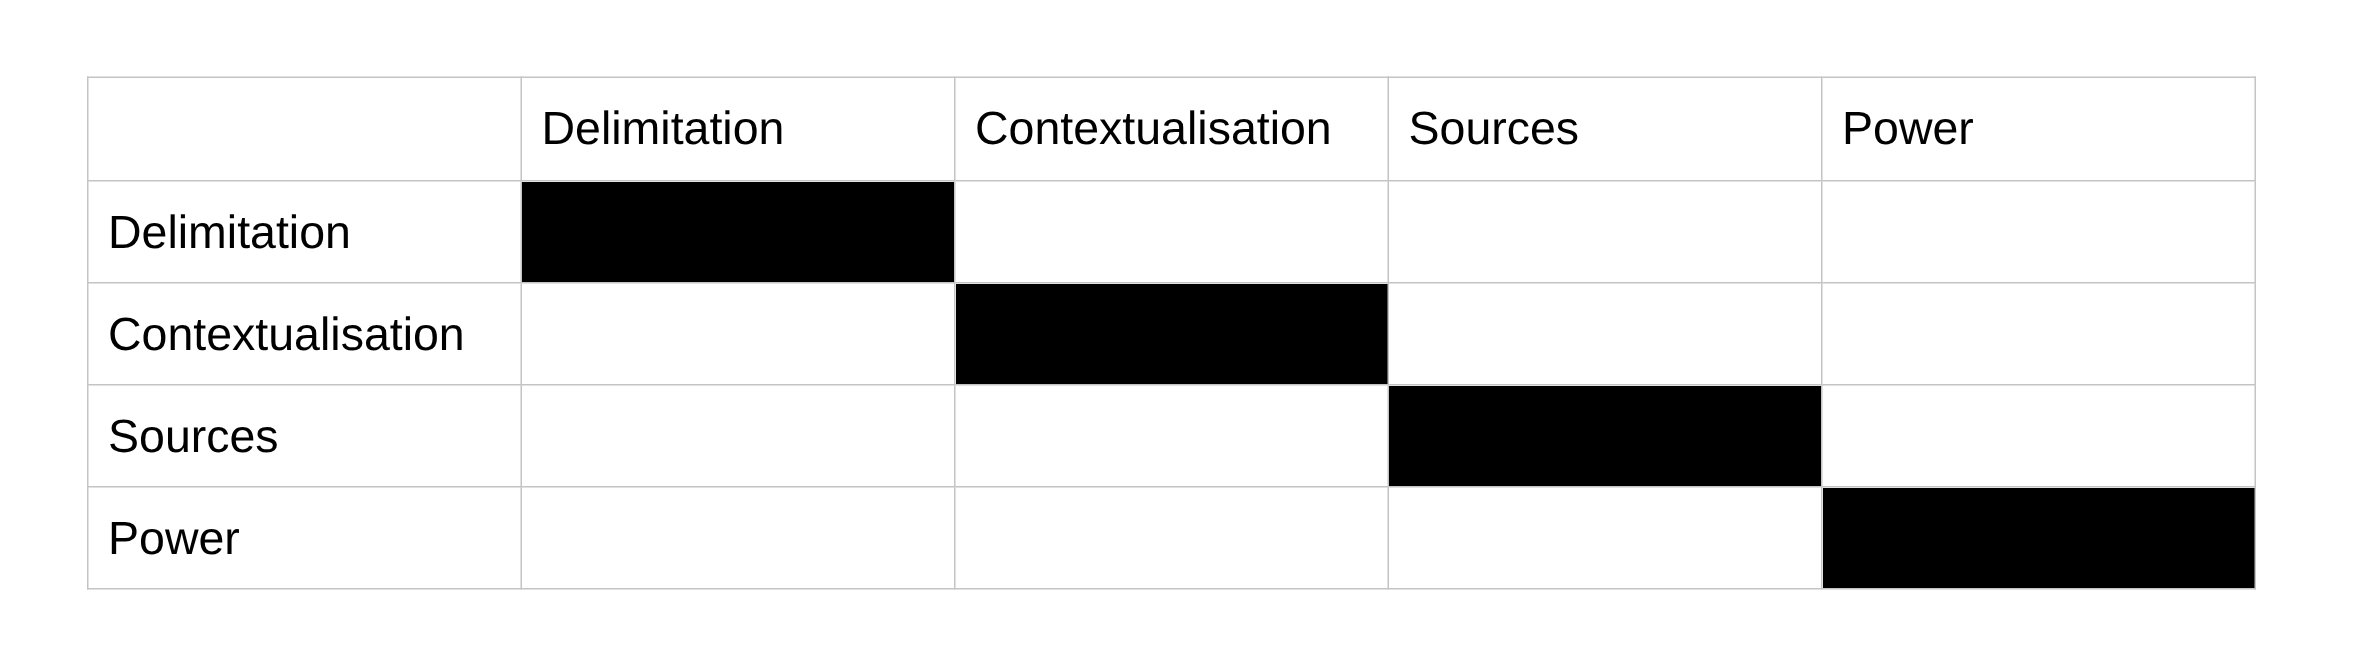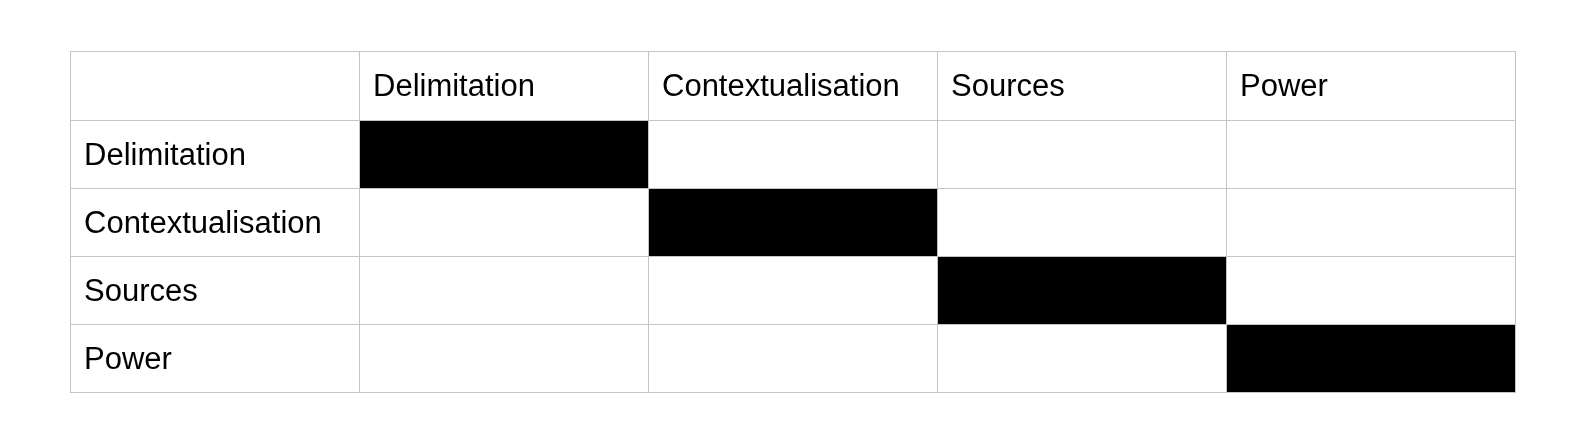--- a/index.html
+++ b/index.html
@@ -16,21 +16,21 @@
   body {
     width: 1571px;
     height: 447px;
     background: var(--bg);
     font-family: "Liberation Sans", sans-serif;
     position: relative;
     overflow: hidden;
   }
   table.matrix {
     position: absolute;
-    left: 70px;
+    left: 58px;
     top: 51px;
     border-collapse: collapse;
     table-layout: fixed;
     width: 1446px;
     padding-left: 36px;
   }
   table.matrix col { width: 289px; }
   table.matrix th,
   table.matrix td {
     border: 1px solid var(--border);

